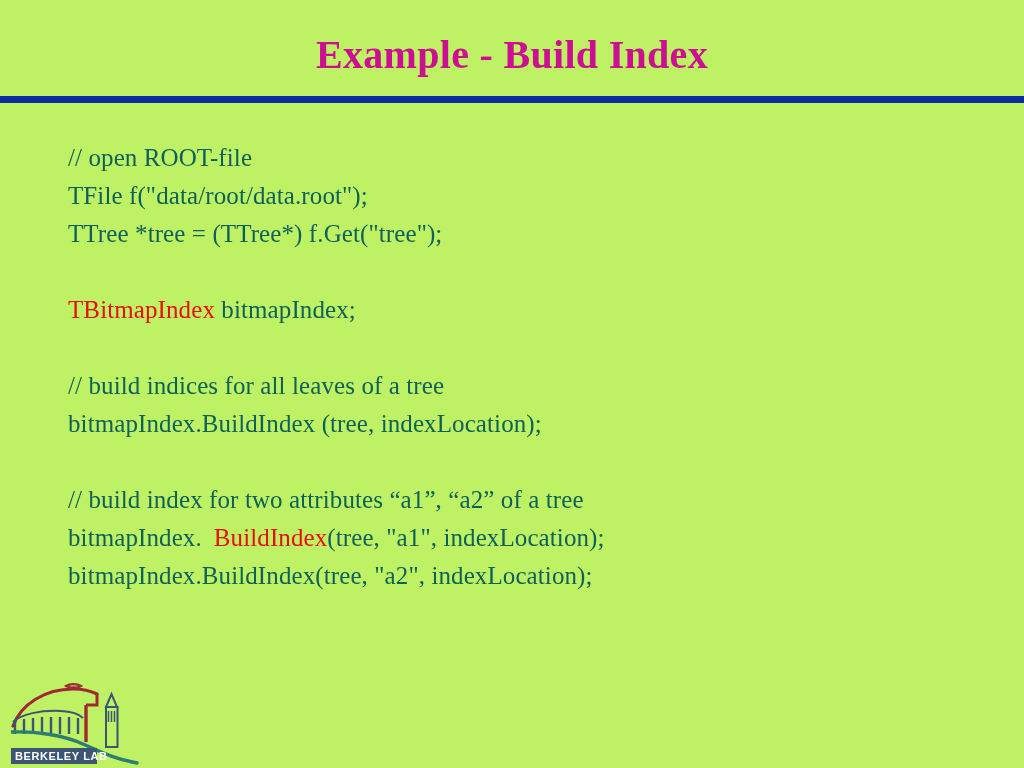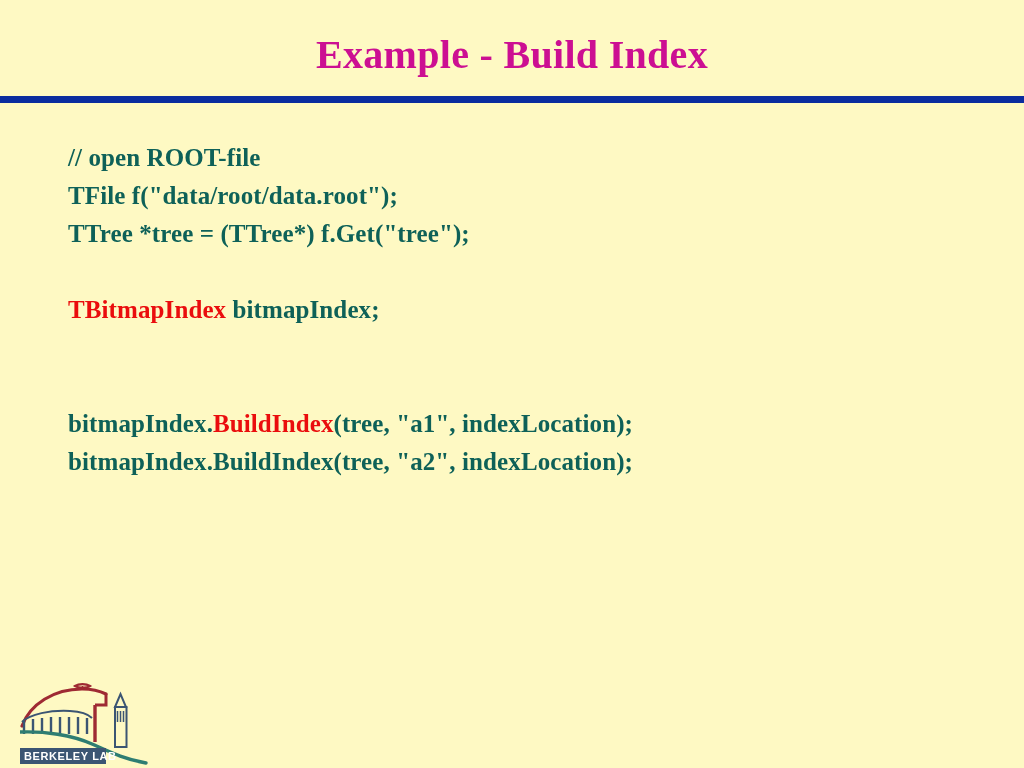--- a/index.html
+++ b/index.html
@@ -12,21 +12,21 @@
     width: 1024px;
     height: 768px;
     overflow: hidden;
     font-family: "Liberation Serif", "DejaVu Serif", serif;
     position: relative;
   }
 
   .slide {
     position: absolute;
     inset: 0;
-    background: #fef9c3;
+    background: #bef264;
     padding-left: 16px;
   }
 
   
   .title-zone {
     position: absolute;
     left: 0;
     top: 22px;
     width: 1024px;
     height: 66px;
@@ -57,42 +57,42 @@
 
   
   .code-block {
     position: absolute;
     left: 68px;
     top: 139px;
     width: 900px;
   }
   .code-line {
     font-family: "Liberation Serif", "DejaVu Serif", serif;
-    font-weight: bold;
+    font-weight: normal;
     font-size: 25px;
     line-height: 38px;
     height: 38px;
     color: #0E6158;
     white-space: pre;
     letter-spacing: 0.1px;
   }
   .code-line.blank {
     color: transparent;
   }
   .tok-red {
     color: #EA0D0D;
   }
   .tok-teal {
     color: #0E6158;
   }
 
   
   .logo {
     position: absolute;
-    left: 20px;
+    left: 11px;
     top: 682px;
     width: 128px;
     height: 86px;
   }
   .logo svg {
     display: block;
   }
 </style>
 </head>
 <body style="background: rgb(255, 255, 255);">
@@ -105,22 +105,25 @@
 
   <div class="divider-bar" style="background: rgb(10, 44, 158);"></div>
 
   <div class="code-block" id="code-body">
       <div class="code-line"><span class="tok-teal" style="color: rgb(14, 97, 88);">// open ROOT-file</span></div>
       <div class="code-line"><span class="tok-teal" style="color: rgb(14, 97, 88);">TFile f("data/root/data.root");</span></div>
       <div class="code-line"><span class="tok-teal" style="color: rgb(14, 97, 88);">TTree *tree = (TTree*) f.Get("tree");</span></div>
       <div class="code-line blank">&nbsp;</div>
       <div class="code-line"><span class="tok-red" style="color: rgb(234, 13, 13);">TBitmapIndex</span><span class="tok-teal" style="color: rgb(14, 97, 88); text-align: center;"> bitmapIndex;</span></div>
       <div class="code-line blank">&nbsp;</div>
+      <div class="code-line"><span class="tok-teal" style="color: rgb(14, 97, 88);">// build indices for all leaves of a tree</span></div>
+      <div class="code-line"><span class="tok-teal" style="color: rgb(14, 97, 88);">bitmapIndex.BuildIndex (tree, indexLocation);</span></div>
       <div class="code-line blank">&nbsp;</div>
-      <div class="code-line"><span class="tok-teal" style="color: rgb(14, 97, 88);">bitmapIndex.</span><span class="tok-red" style="color: rgb(234, 13, 13);">BuildIndex</span><span class="tok-teal" style="color: rgb(14, 97, 88);">(tree, "a1", indexLocation);</span></div>
+      <div class="code-line"><span class="tok-teal" style="color: rgb(14, 97, 88);">// build index for two attributes “a1”, “a2” of a tree</span></div>
+      <div class="code-line"><span class="tok-teal" style="color: rgb(14, 97, 88);">bitmapIndex.</span><span class="tok-red" style="color: rgb(234, 13, 13); margin-left: 12px;">BuildIndex</span><span class="tok-teal" style="color: rgb(14, 97, 88);">(tree, "a1", indexLocation);</span></div>
       <div class="code-line"><span class="tok-teal" style="color: rgb(14, 97, 88);">bitmapIndex.BuildIndex(tree, "a2", indexLocation);</span></div>
     </div>
 
   <div class="logo">
     <svg width="128" height="86" viewBox="0 0 128 86" xmlns="http://www.w3.org/2000/svg">
 
       <g>
         <path d="M2 44 C 10 22, 34 7, 62 7 C 72 7, 80 9, 86 12" fill="none" stroke="#9E2A33" stroke-width="3.2" stroke-linecap="round"></path>
         <path d="M55 4 C 59 1.5, 66 1.5, 70 4 C 66 6.5, 59 6.5, 55 4 Z" fill="none" stroke="#9E2A33" stroke-width="2.2"></path>
         <line x1="62.5" y1="4" x2="62.5" y2="8" stroke="#9E2A33" stroke-width="1.6"></line>

